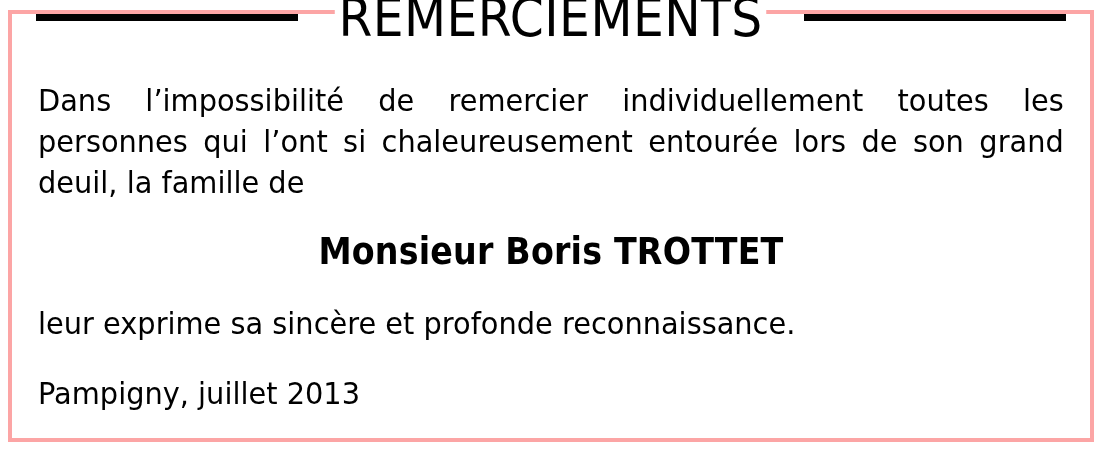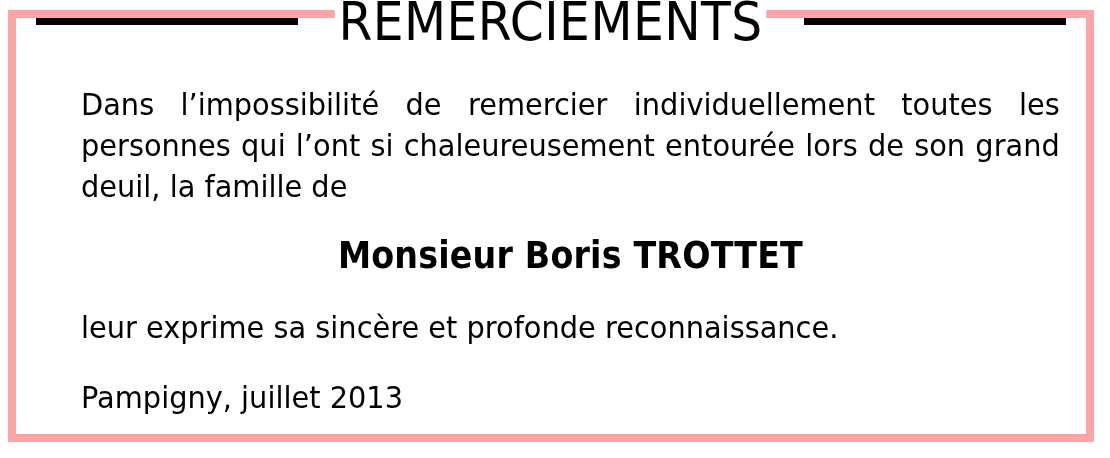--- a/index.html
+++ b/index.html
@@ -14,21 +14,21 @@
     color: #000000;
     overflow: hidden;
   }
 
   .notice {
     position: absolute;
     left: 8px;
     top: 10px;
     width: 1086px;
     height: 432px;
-    border: 8px solid #fca5a5;
+    border: 4px solid #fca5a5;
     box-sizing: border-box;
     background: #ffffff;
   }
 
   
   .title-row {
     position: absolute;
     left: 0;
     top: -30px;
     width: 100%;
@@ -57,21 +57,20 @@
     padding: 0 4px;
     transform: scaleX(0.92);
     transform-origin: center;
   }
 
   .body-area {
     position: absolute;
     left: 26px;
     right: 26px;
     top: 66px;
-    margin-left: 39px;
   }
 
   .para-justified {
     font-family: "DejaVu Sans", sans-serif;
     font-size: 31px;
     line-height: 1.33;
     text-align: justify;
     text-justify: inter-word;
     transform: scaleX(0.93);
     transform-origin: left center;

